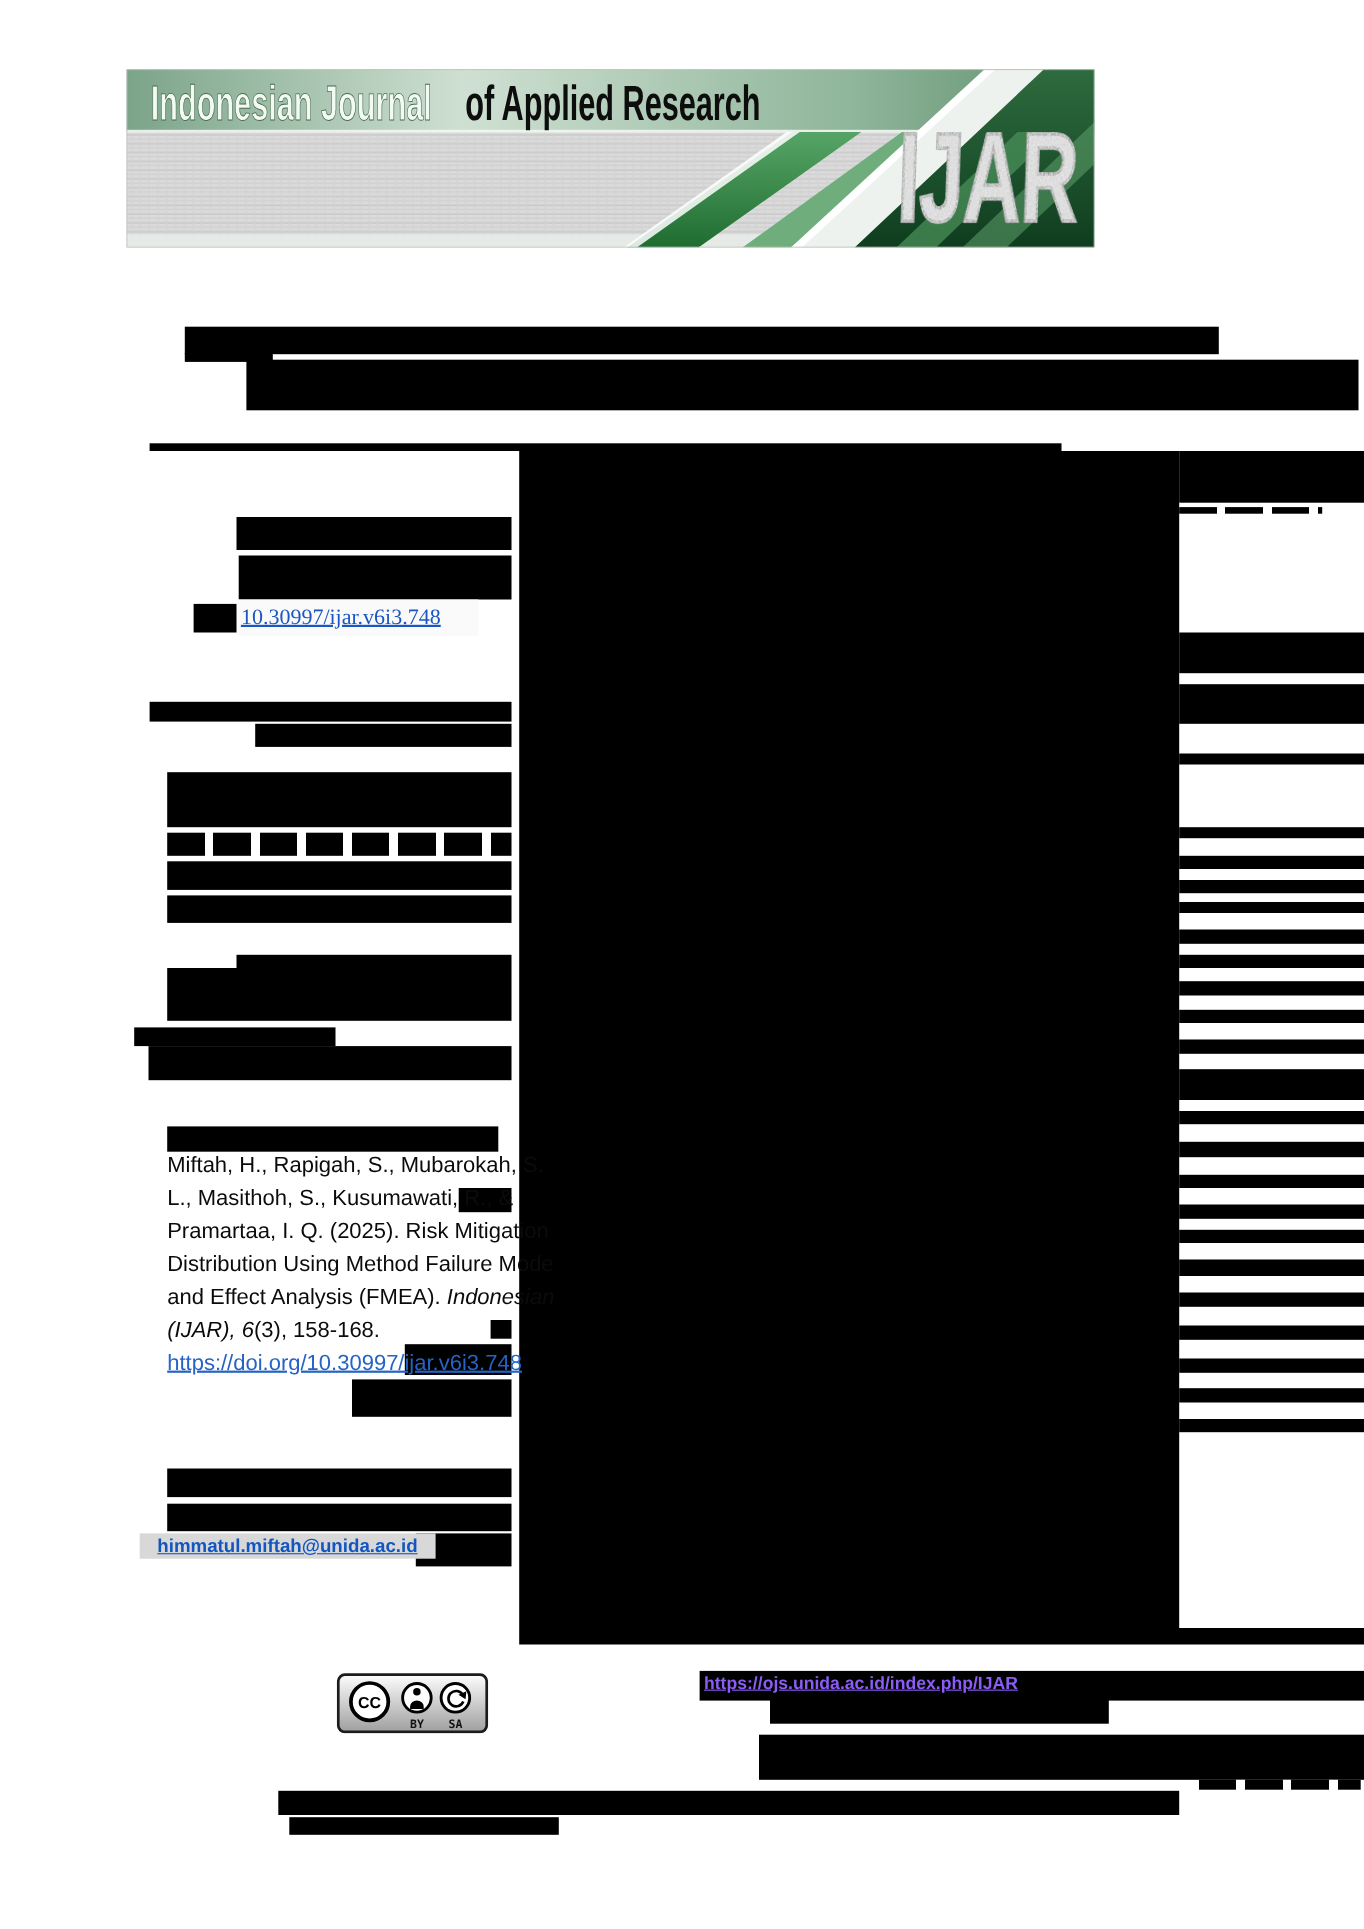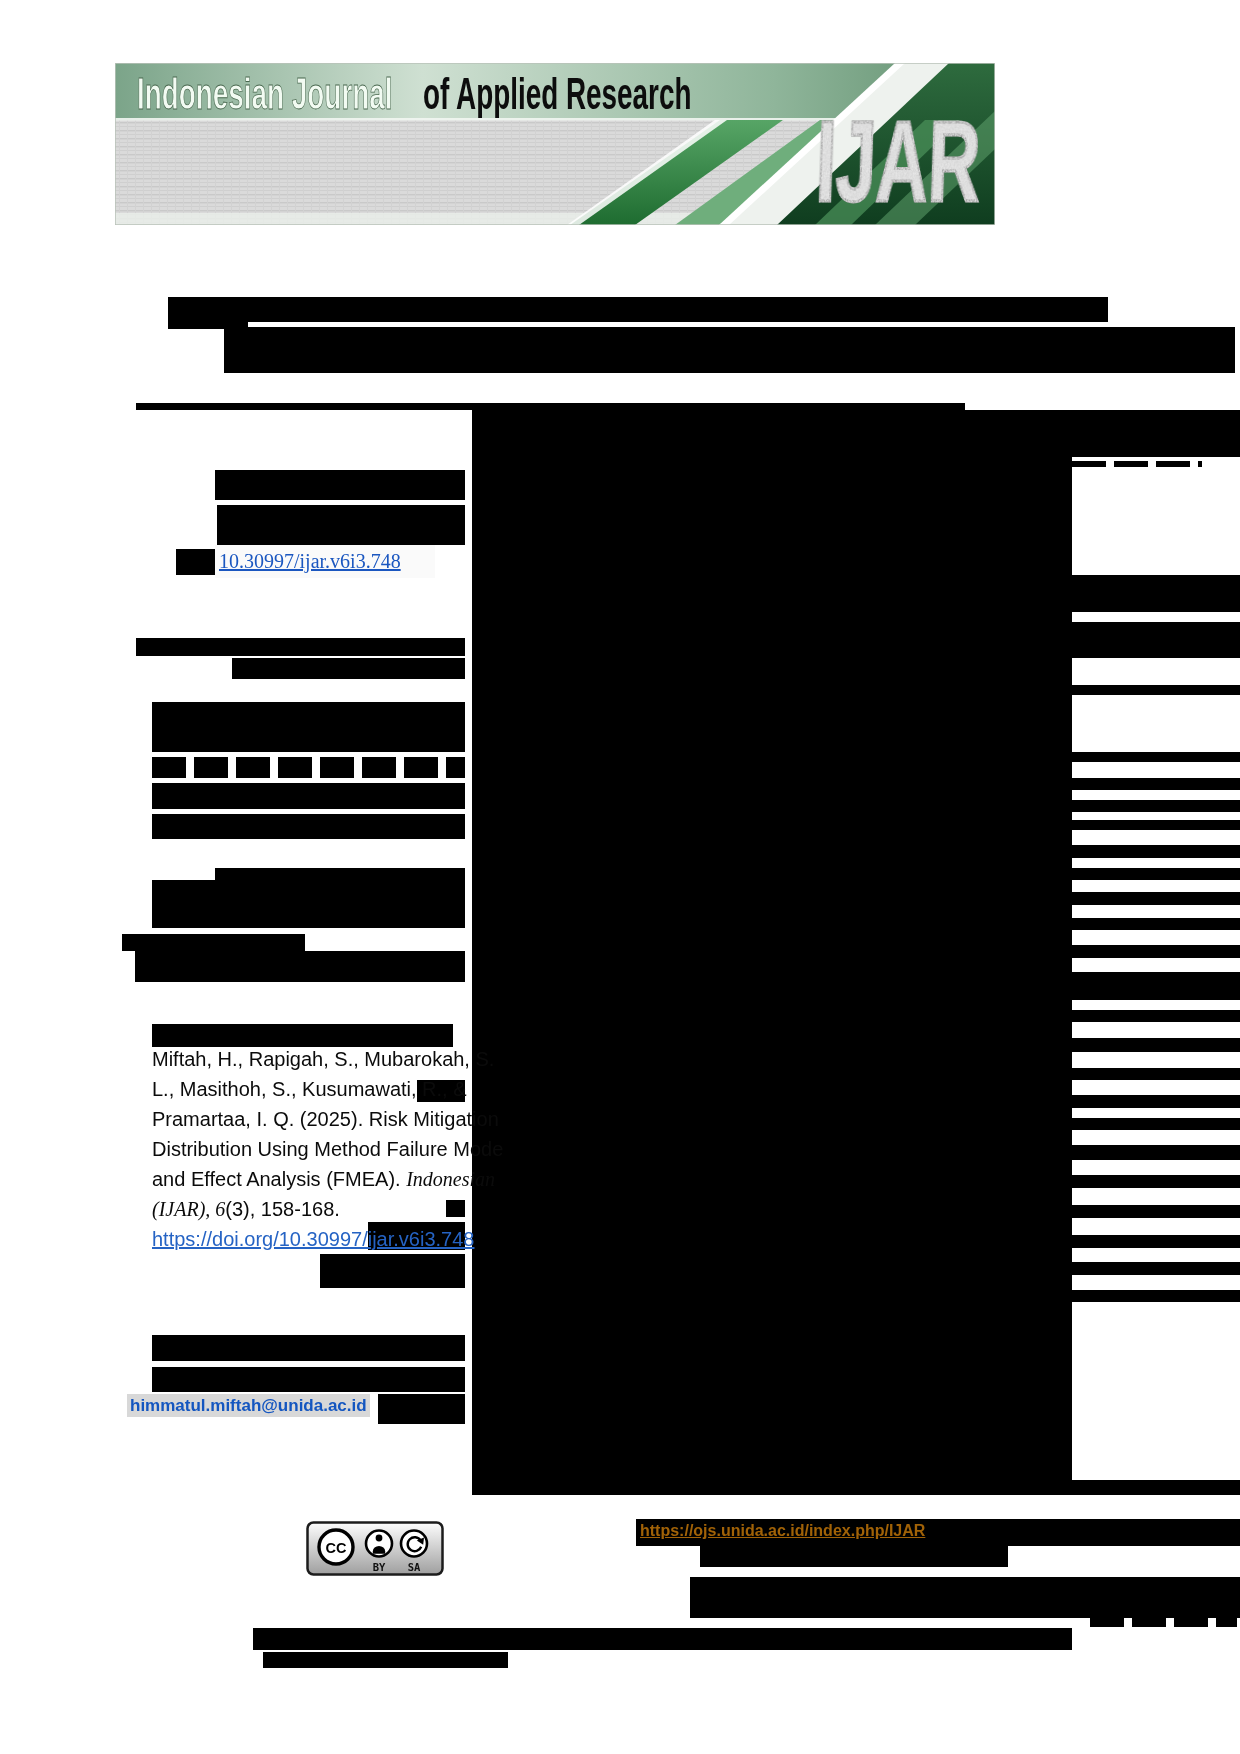--- a/index.html
+++ b/index.html
@@ -8,27 +8,27 @@
   .abs{position:absolute;}
   .bar{position:absolute;background:#000;}
   .bar.dashes{background:repeating-linear-gradient(90deg,#000 0 34px,#fff 34px 42px);}
   .doi-box{position:absolute;left:215px;top:545px;width:220px;height:33px;background:#fafafa;
            display:flex;align-items:center;}
   .doi-link{font-family:"Liberation Serif",serif;font-size:20px;color:#1b57c0;
             text-decoration:underline;padding-left:4px;cursor:pointer;}
   .citation{position:absolute;left:152px;top:1044px;width:306px;font-size:20px;
             line-height:30px;color:#0b0b0b;}
   .citation .cline{height:30px;white-space:nowrap;}
-  .citation .it{font-style:italic;font-family:Liberation Serif, serif;}
+  .citation .it{font-style:italic;}
   .citation .clink{color:#2563c4;text-decoration:underline;cursor:pointer;}
   .email-row{position:absolute;left:127px;top:1396px;}
-  .email-link{font-size:17px;font-weight:bold;color:#1456c0;
-              background:#d8d8d8;padding:2px 3px;cursor:pointer;}
+  .email-link{font-size:17px;font-weight:bold;color:#1456c0;text-decoration:underline;
+              background:#d8d8d8;padding:2px 16px;cursor:pointer;}
   .journal-link{position:absolute;left:640px;top:1522px;z-index:5;font-size:16px;font-weight:bold;
-                color:#a16207;text-decoration:underline;cursor:pointer;}
+                color:#8b5cf6;text-decoration:underline;cursor:pointer;}
   .rule{position:absolute;left:136px;top:403px;width:829px;height:7px;background:#000;}
   svg text{font-family:"Liberation Sans",sans-serif;}
 </style>
 </head>
 <body>
 
 <div class="page">
 
   <svg class="abs" style="left:115px;top:63px;" width="880" height="162" viewBox="0 0 880 162">
     <defs>

